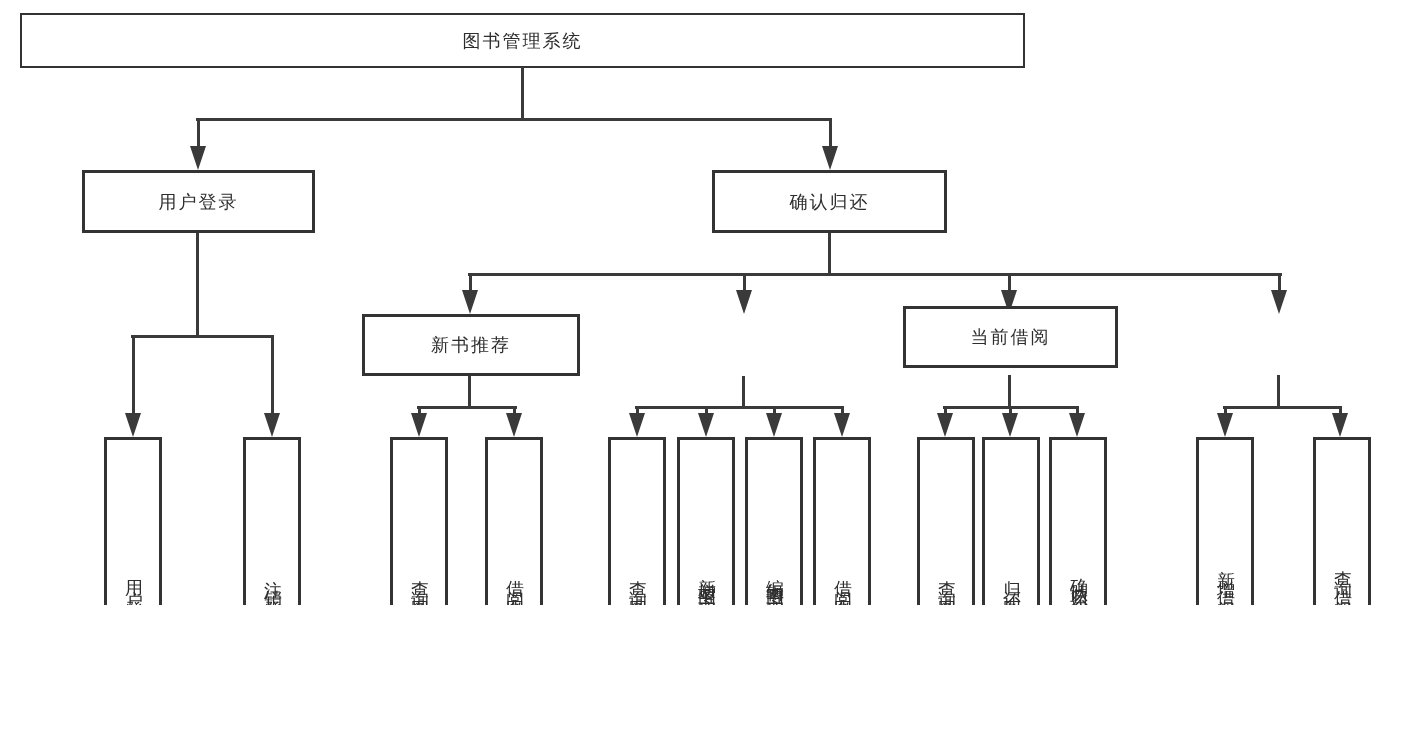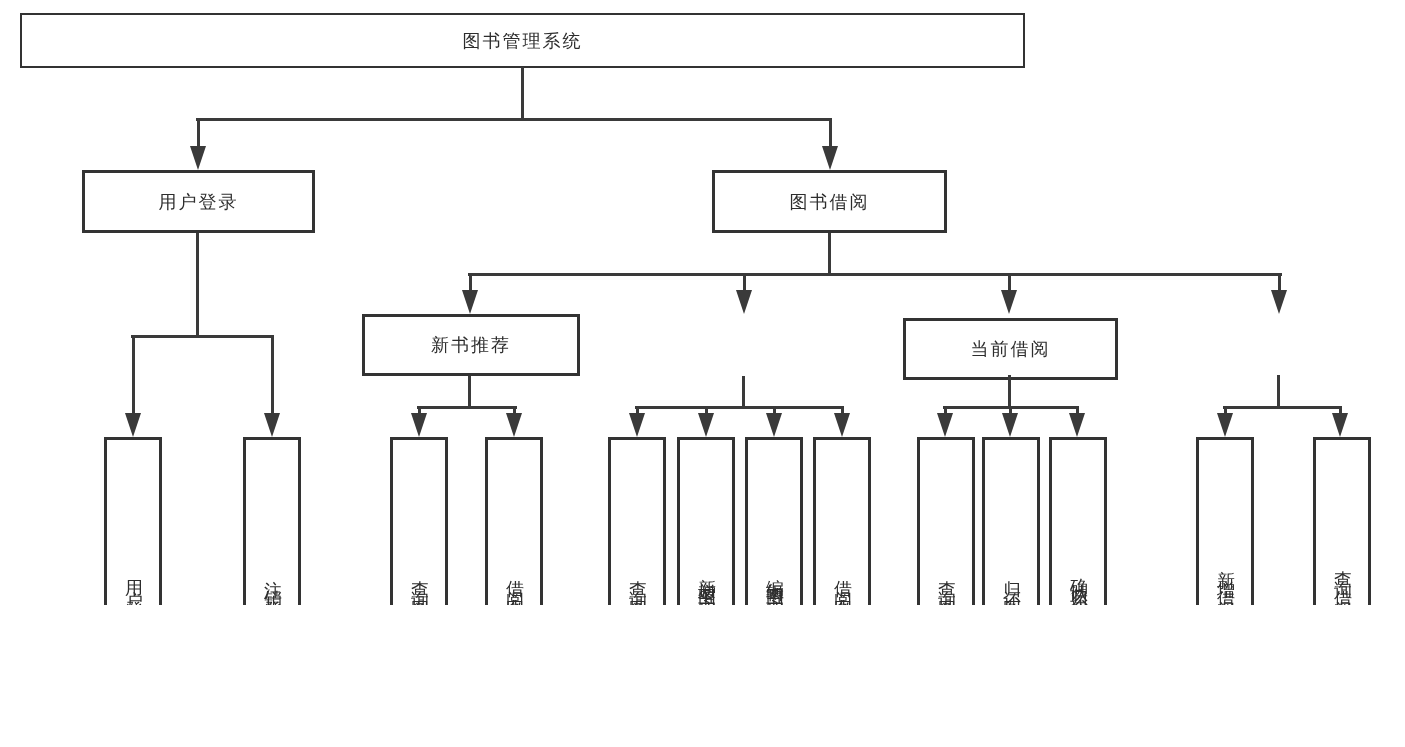--- a/index.html
+++ b/index.html
@@ -53,21 +53,21 @@
   </div>
   <div class="arrow" style="left:822px;top:118px;height:52px;">
     <div class="shaft"></div>
       <div class="head"></div>
   </div>
 
   <div class="node" style="left:82px;top:170px;width:233px;height:63px;">
     <span>用户登录</span>
   </div>
   <div class="node" style="left:712px;top:170px;width:235px;height:63px;">
-    <span>图书借阅</span>
+    <span>确认归还</span>
   </div>
 
   <div class="vline" style="left:196px;top:233px;height:105px;"></div>
   <div class="hline" style="left:131px;top:335px;width:143px;"></div>
   <div class="arrow" style="left:125px;top:335px;height:102px;">
     <div class="shaft"></div>
       <div class="head"></div>
   </div>
   <div class="arrow" style="left:264px;top:335px;height:102px;">
     <div class="shaft"></div>
@@ -89,21 +89,21 @@
       <div class="head"></div>
   </div>
   <div class="arrow" style="left:1271px;top:273px;height:41px;">
     <div class="shaft"></div>
       <div class="head"></div>
   </div>
 
   <div class="node" style="left:362px;top:314px;width:218px;height:62px;text-align:center;">
     <span>新书推荐</span>
   </div>
-  <div class="node" style="left:903px;top:318px;width:215px;height:62px;text-align:right;">
+  <div class="node" style="left:903px;top:306px;width:215px;height:62px;text-align:right;">
     <span>当前借阅</span>
   </div>
 
   <div class="vline" style="left:468px;top:376px;height:33px;"></div>
   <div class="hline" style="left:417px;top:406px;width:100px;"></div>
   <div class="arrow" style="left:411px;top:406px;height:31px;">
     <div class="shaft"></div>
       <div class="head"></div>
   </div>
   <div class="arrow" style="left:506px;top:406px;height:31px;">

